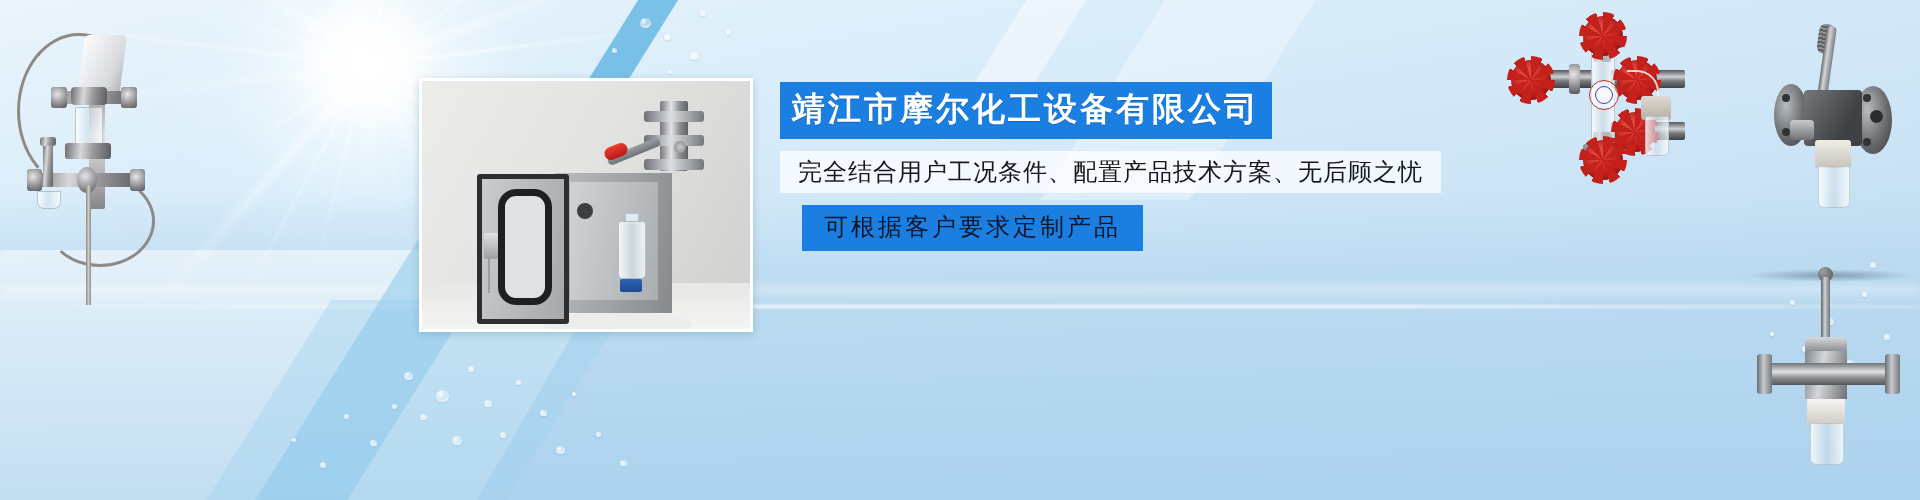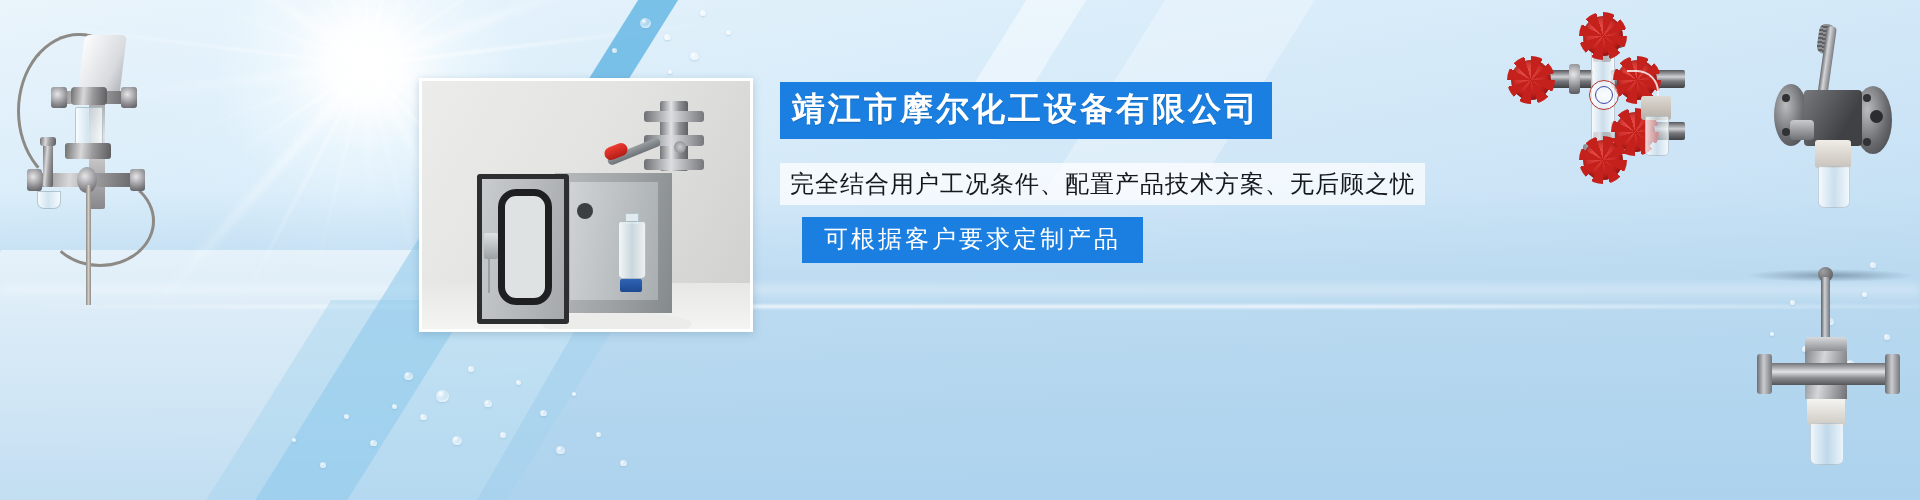--- a/index.html
+++ b/index.html
@@ -81,23 +81,23 @@
   .ph-plinth{position:absolute;left:120px;bottom:-6px;width:150px;height:22px;border-radius:50%/60%;background:#ececeb;}
 
   
   .textblock{position:absolute;left:780px;top:72px;width:620px;}
   .company{font-family:"Liberation Serif",serif;font-weight:700;font-size:36px;letter-spacing:5px;
     color:#14181c;line-height:1.15;white-space:nowrap;
     text-shadow:0 1px 0 rgba(255,255,255,.65);}
   .headline{display:inline-block;margin-top:10px;background:#1a7fe0;color:#ffffff;
     font-size:33px;font-weight:700;letter-spacing:3px;padding:5px 12px 7px;white-space:nowrap;
     text-shadow:0 1px 1px rgba(0,0,0,.18);}
-  .subtitle{display:inline-block;margin-top:24px;background:rgba(255,255,255,.72);color:#15191d;
-    font-size:24px;font-weight:500;letter-spacing:1px;padding:5px 10px;white-space:nowrap;}
-  .pill{display:inline-block;margin-top:12px;margin-left:22px;background:#1a7fe0;color:#ffffff;
+  .subtitle{display:inline-block;margin-top:12px;background:rgba(255,255,255,.72);color:#15191d;
+    font-size:24px;font-weight:500;letter-spacing:1px;padding:5px 18px;white-space:nowrap;}
+  .pill{display:inline-block;margin-top:12px;margin-left:22px;background:#1a7fe0;color:#0f172a;
     font-size:24px;font-weight:500;letter-spacing:3px;padding:6px 22px 8px;white-space:nowrap;}
   .eng{margin-top:14px;width:600px;color:#5d6b78;font-family:"Liberation Serif",serif;
     font-size:9.5px;letter-spacing:.45px;line-height:1.85;text-transform:uppercase;}
 
   
   .cross-valve{position:absolute;left:1505px;top:32px;width:190px;height:130px;}
   .cv-pipe-h{position:absolute;height:18px;border-radius:2px;
     background:linear-gradient(180deg,#54565a,#cfd1d4 38%,#76787c 62%,#3f4145);}
   .cv-pipe-v{position:absolute;width:18px;border-radius:2px;
     background:linear-gradient(90deg,#54565a,#cfd1d4 38%,#76787c 62%,#3f4145);}

